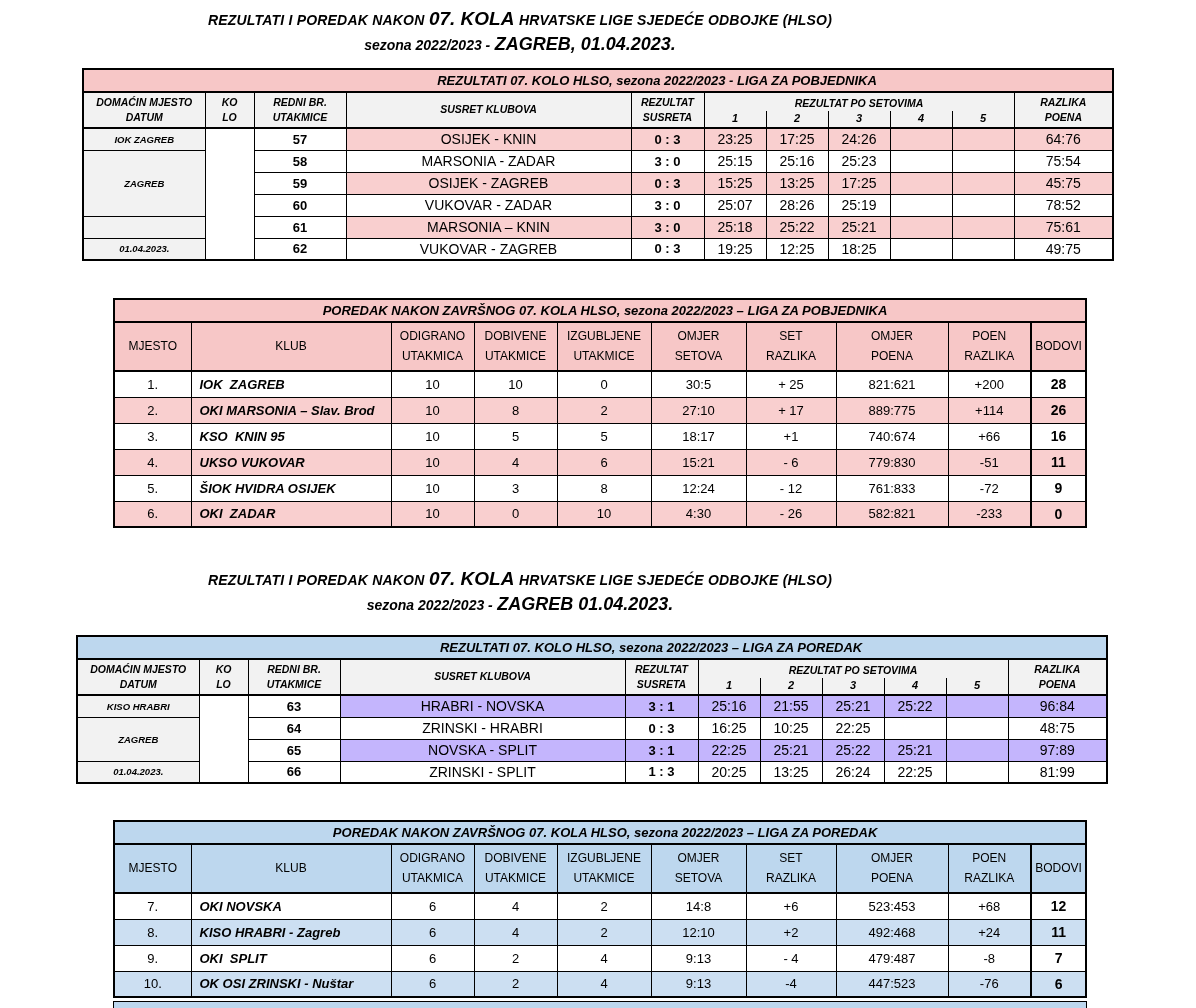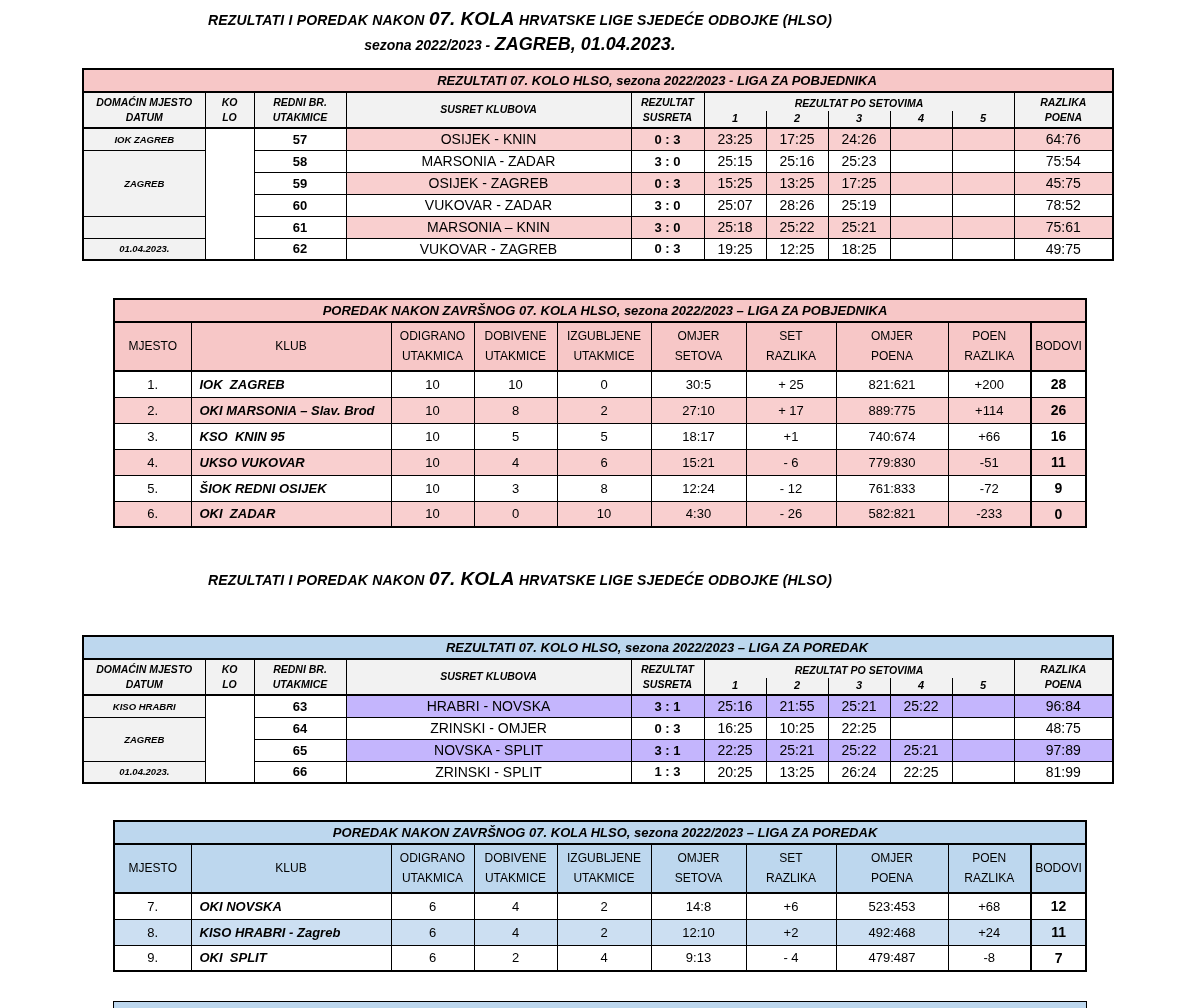--- a/index.html
+++ b/index.html
@@ -259,21 +259,21 @@
     <td class="num">4</td>
     <td class="num">6</td>
     <td class="num">15:21</td>
     <td class="num">- 6</td>
     <td class="num">779:830</td>
     <td class="num">-51</td>
     <td class="pts bleft">11</td>
   </tr>
   <tr class="data">
     <td class="place">5.</td>
-    <td class="club">ŠIOK REDNI OSIJEK</td>
+    <td class="club">ŠIOK HVIDRA OSIJEK</td>
     <td class="num">10</td>
     <td class="num">3</td>
     <td class="num">8</td>
     <td class="num">12:24</td>
     <td class="num">- 12</td>
     <td class="num">761:833</td>
     <td class="num">-72</td>
     <td class="pts bleft">9</td>
   </tr>
   <tr class="data hl">
@@ -290,23 +290,27 @@
   </tr>
 </tbody>
   </table>
 
 <div class="doc-title" style="top:566px;">
   <div class="t-line1">
     <span class="t-sm">REZULTATI I POREDAK NAKON</span>
     <span class="t-lg">07. KOLA</span>
     <span class="t-sm">HRVATSKE LIGE SJEDEĆE ODBOJKE (HLSO)</span>
   </div>
+  <div class="t-line2">
+    <span class="t-sm2">sezona 2022/2023 -</span>
+    <span class="t-lg2">ZAGREB 01.04.2023.</span>
+  </div>
 </div>
 
-<table class="tbl results blueT" style="top:635px;left:82px;width:1030px;">
+<table class="tbl results blueT" style="top:635px;left:76px;width:1030px;">
   <colgroup>
     <col style="width:122px">
       <col style="width:49px">
       <col style="width:92px">
       <col style="width:285px">
     <col style="width:73px">
       <col style="width:62px">
       <col style="width:62px">
       <col style="width:62px">
     <col style="width:62px">
@@ -347,21 +351,21 @@
     <td class="set stripe">25:16</td>
     <td class="set stripe">21:55</td>
     <td class="set stripe">25:21</td>
     <td class="set stripe">25:22</td>
     <td class="set stripe"></td>
     <td class="diff stripe">96:84</td>
   </tr>
   <tr class="data">
     <td class="host" rowspan="2">ZAGREB</td>
     <td class="mno">64</td>
-    <td class="match stripe">ZRINSKI - OMJER</td>
+    <td class="match stripe">ZRINSKI - HRABRI</td>
     <td class="res stripe">0 : 3</td>
     <td class="set stripe">16:25</td>
     <td class="set stripe">10:25</td>
     <td class="set stripe">22:25</td>
     <td class="set stripe"></td>
     <td class="set stripe"></td>
     <td class="diff stripe">48:75</td>
   </tr>
   <tr class="data hl">
     <td class="mno">65</td>
@@ -454,16 +458,28 @@
     <td class="club">OKI  SPLIT</td>
     <td class="num">6</td>
     <td class="num">2</td>
     <td class="num">4</td>
     <td class="num">9:13</td>
     <td class="num">- 4</td>
     <td class="num">479:487</td>
     <td class="num">-8</td>
     <td class="pts bleft">7</td>
   </tr>
+  <tr class="data hl">
+    <td class="place">10.</td>
+    <td class="club">OK OSI ZRINSKI - Nuštar</td>
+    <td class="num">6</td>
+    <td class="num">2</td>
+    <td class="num">4</td>
+    <td class="num">9:13</td>
+    <td class="num">-4</td>
+    <td class="num">447:523</td>
+    <td class="num">-76</td>
+    <td class="pts bleft">6</td>
+  </tr>
 </tbody>
   </table>
 
 <div class="next-band"></div>
 
 </body></html>

